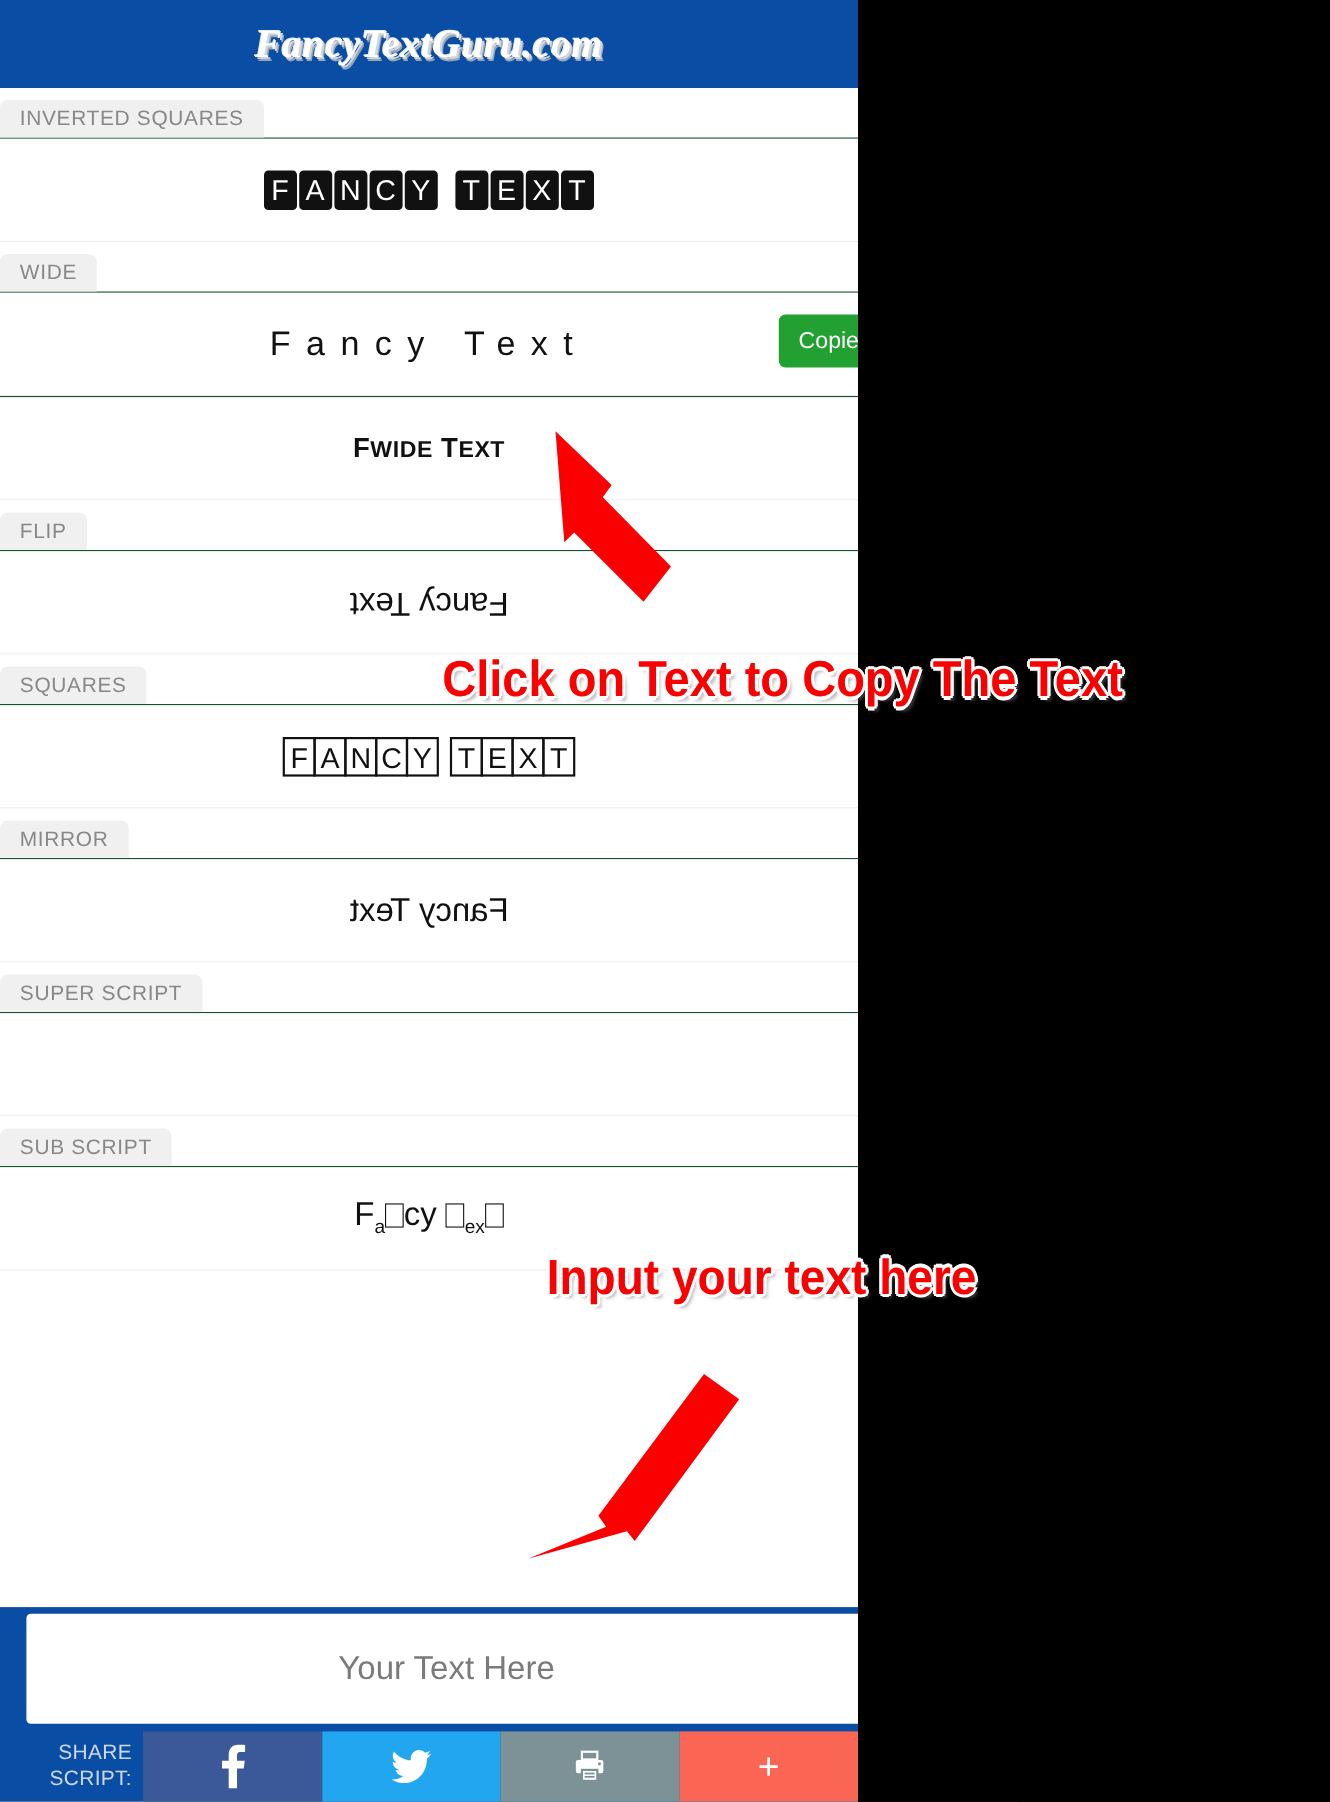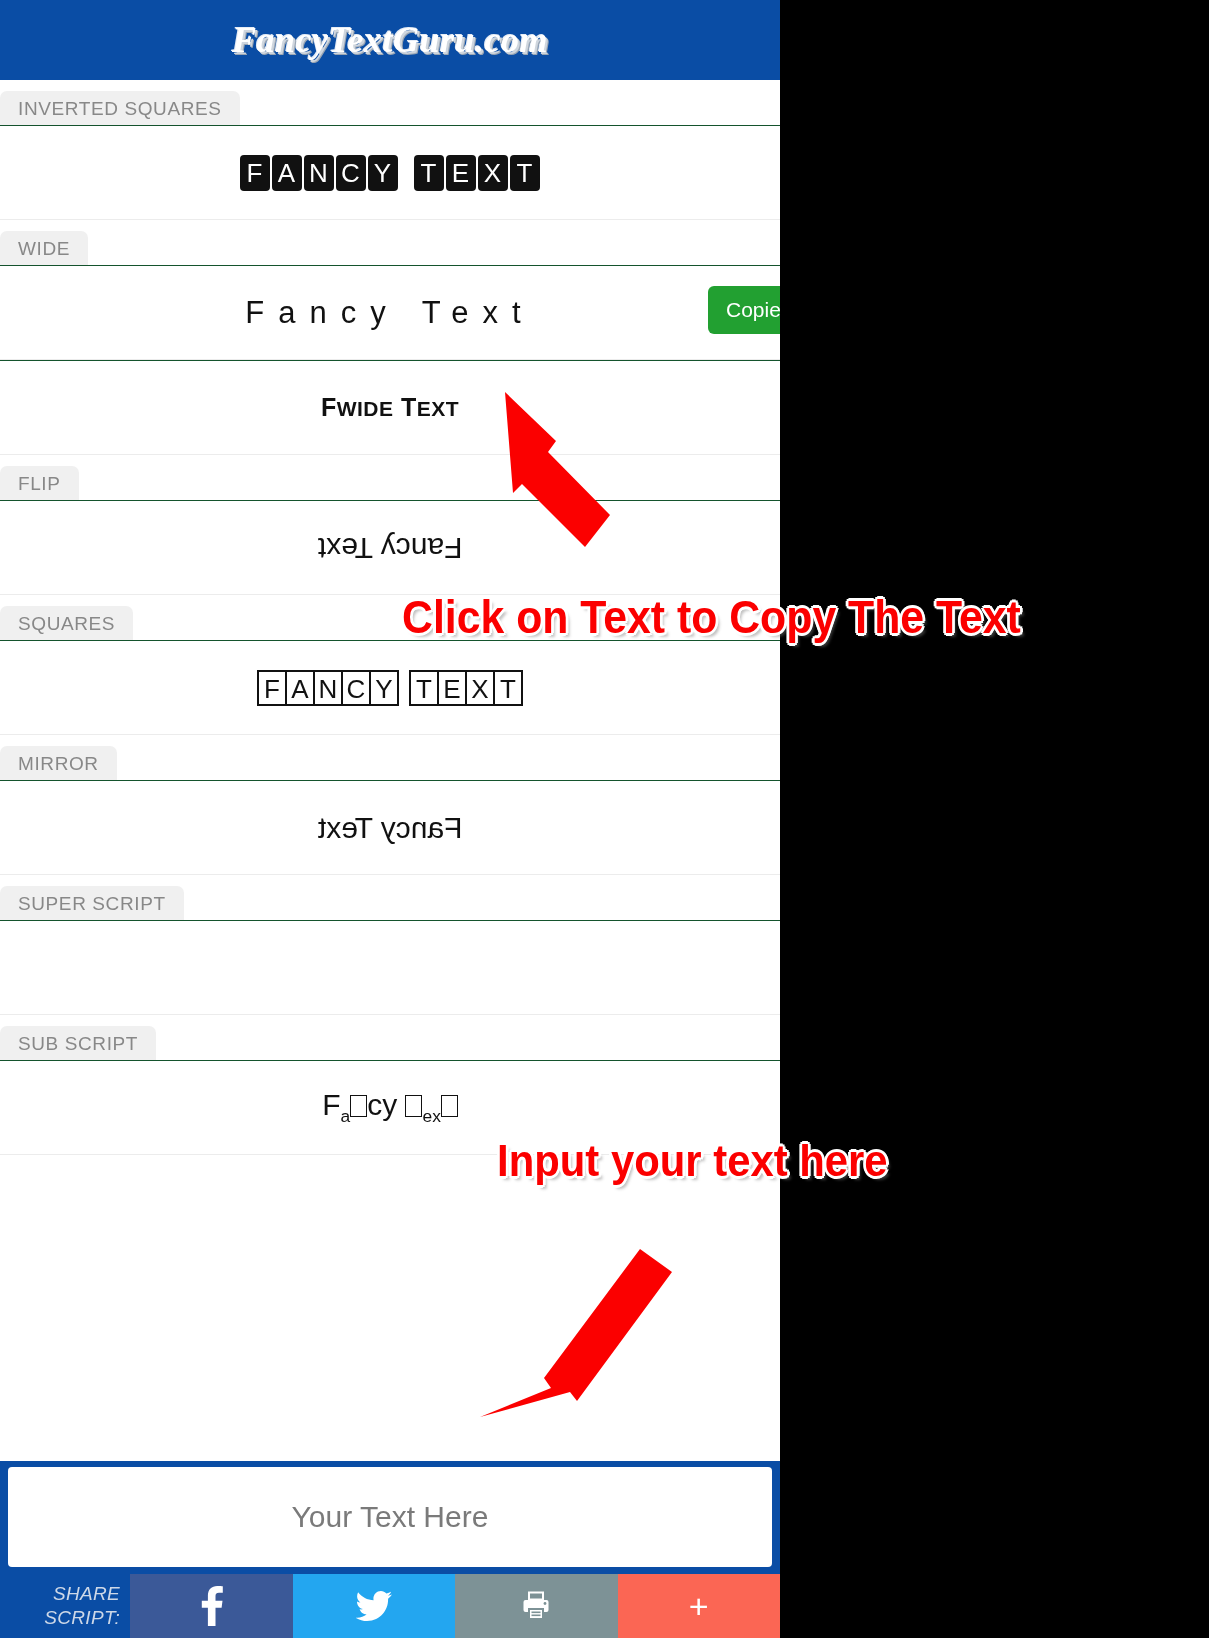--- a/index.html
+++ b/index.html
@@ -200,21 +200,21 @@
     position: absolute;
     left: 0;
     bottom: 0;
     width: 780px;
     background: #0a4da5;
     padding-top: 6px;
     z-index: 30;
   }
   #text-input {
     display: block;
-    margin: 0 8px;
+    margin: 0 24px;
     width: calc(100% - 16px);
     box-sizing: border-box;
     height: 100px;
     border: none;
     border-radius: 4px;
     background: #ffffff;
     font-size: 30px;
     color: #7a7a7a;
     text-align: center;
     font-family: "Liberation Sans", sans-serif;
@@ -233,21 +233,20 @@
     color: #cdd8e8;
     font-size: 19px;
     line-height: 1.25;
     display: flex;
     flex-direction: column;
     align-items: flex-end;
     justify-content: center;
     padding-right: 10px;
     box-sizing: border-box;
     letter-spacing: 0.3px;
-    font-style: italic;
   }
   .share-btn {
     flex: 1 1 0;
     display: flex;
     align-items: center;
     justify-content: center;
     color: #ffffff;
   }
   .share-btn svg { display: block; }
   .sb-facebook { background: #3b5998; }

